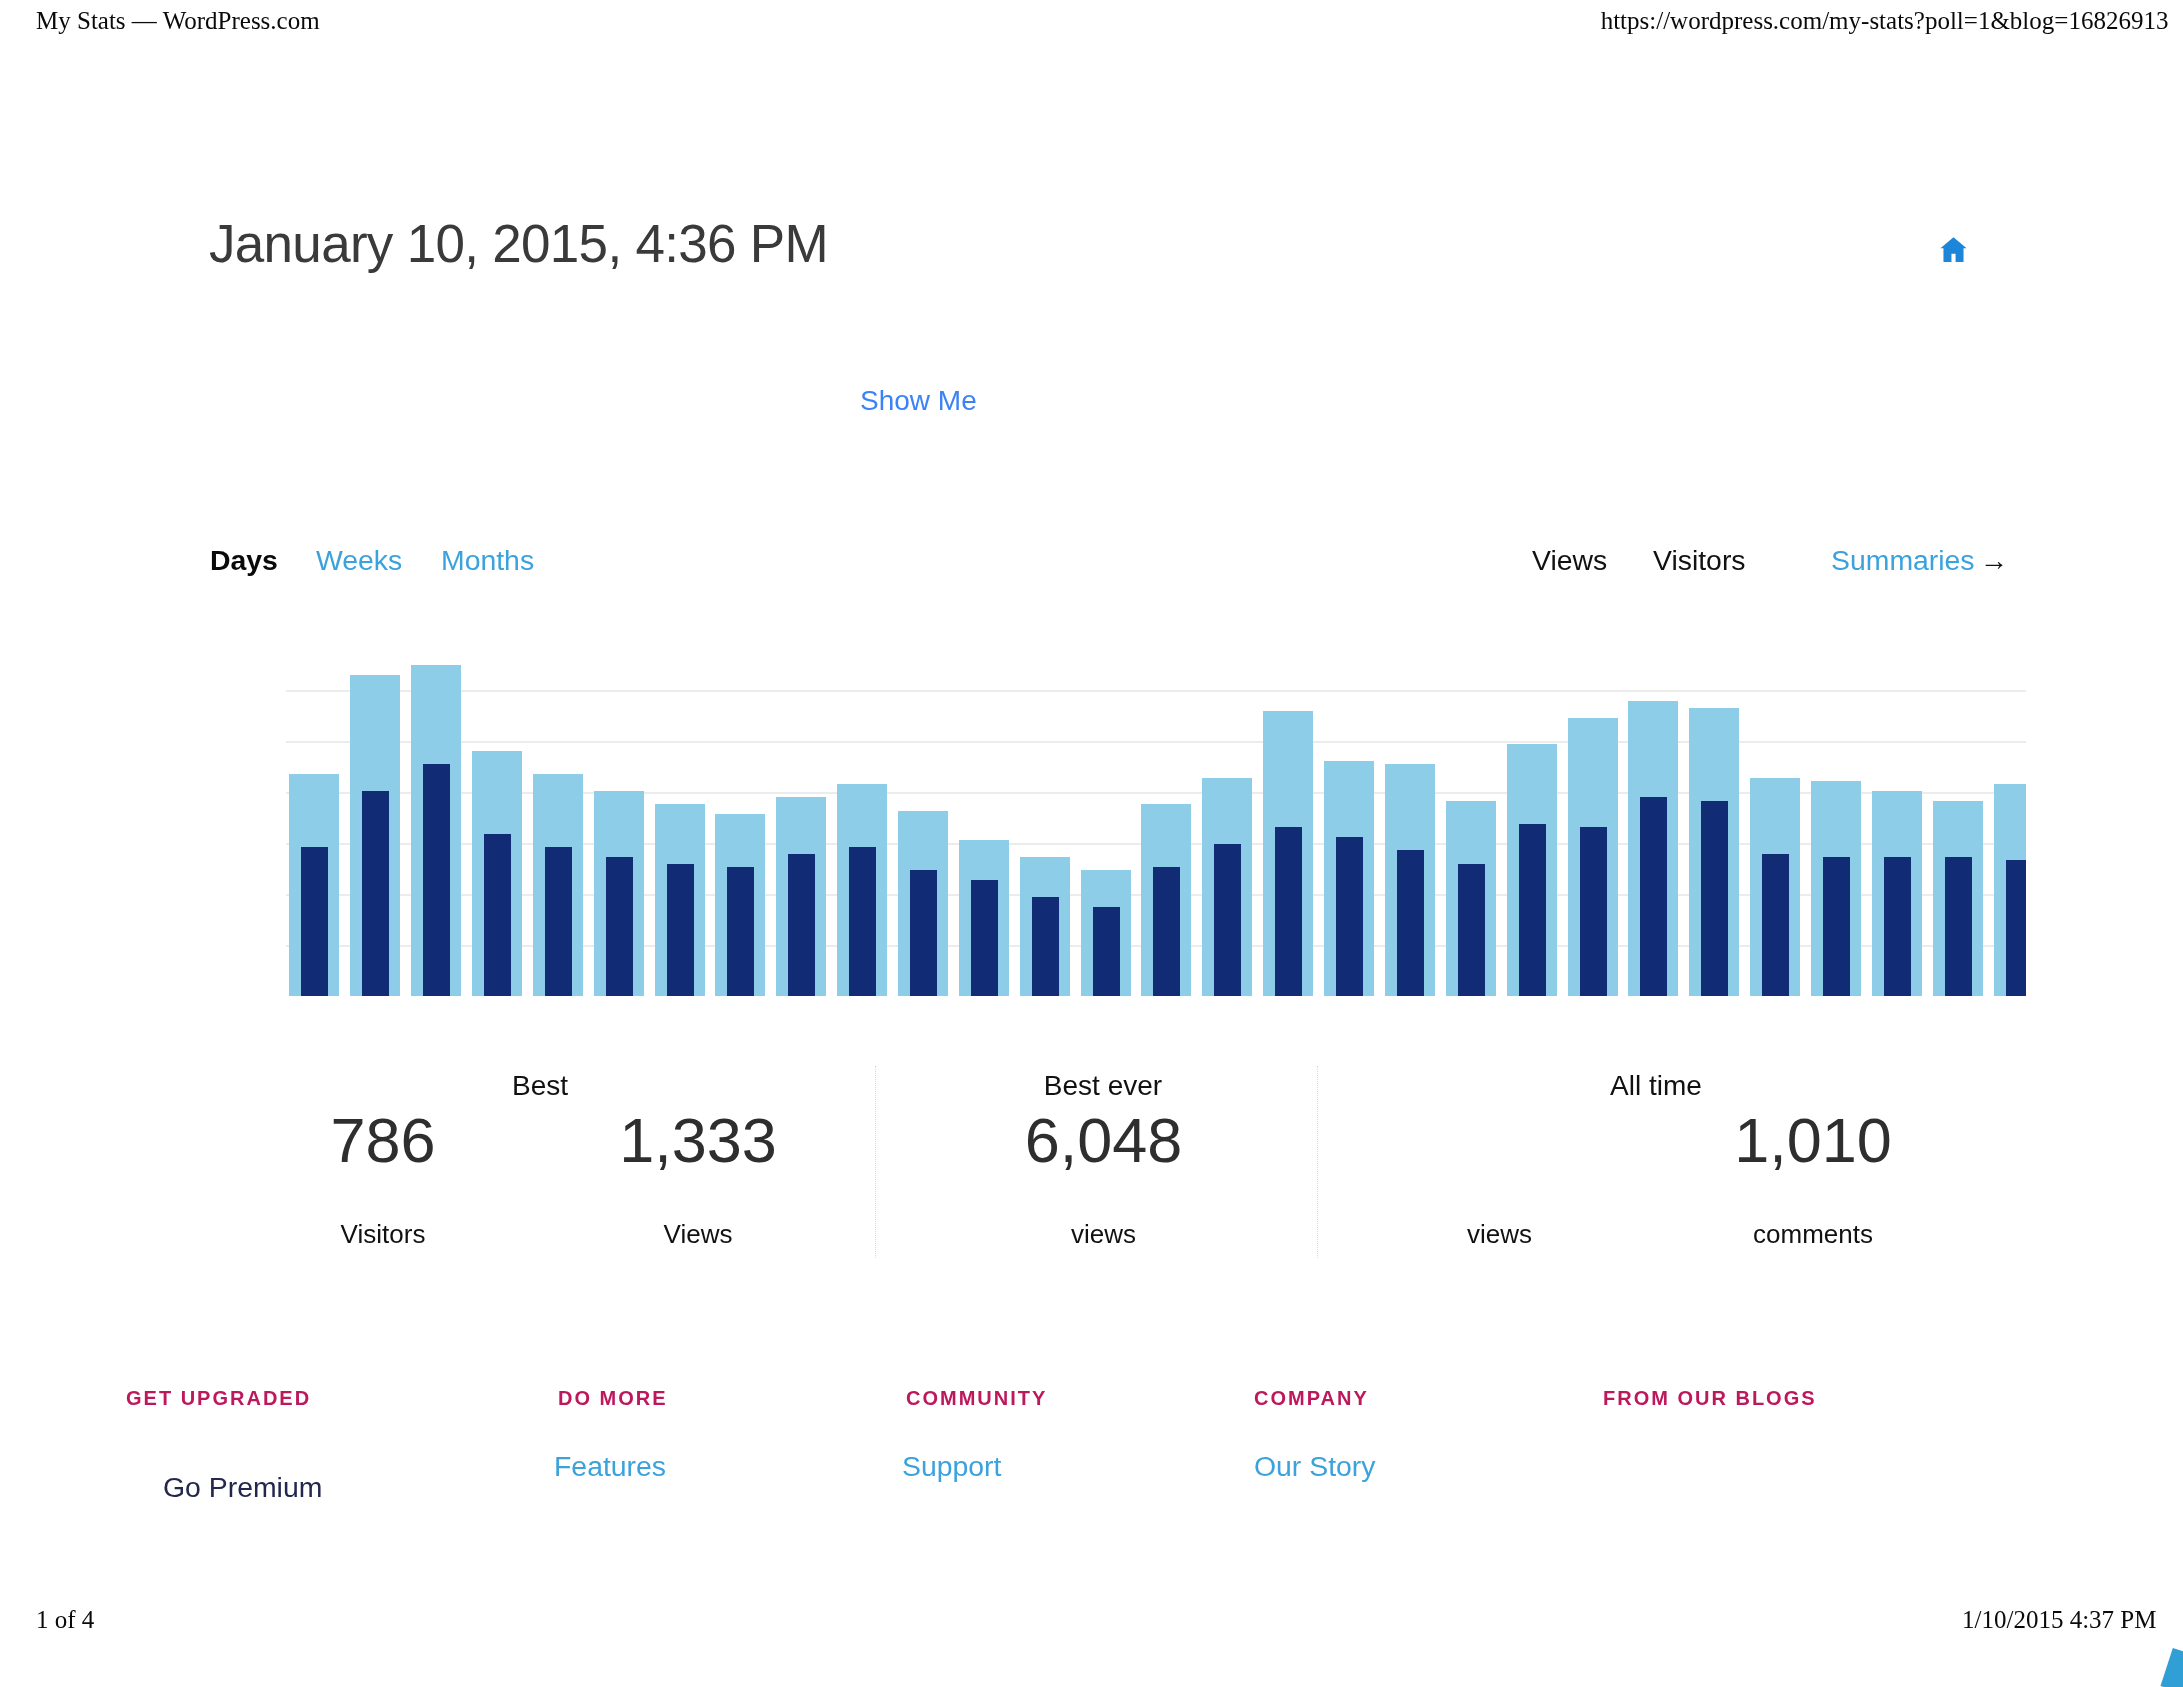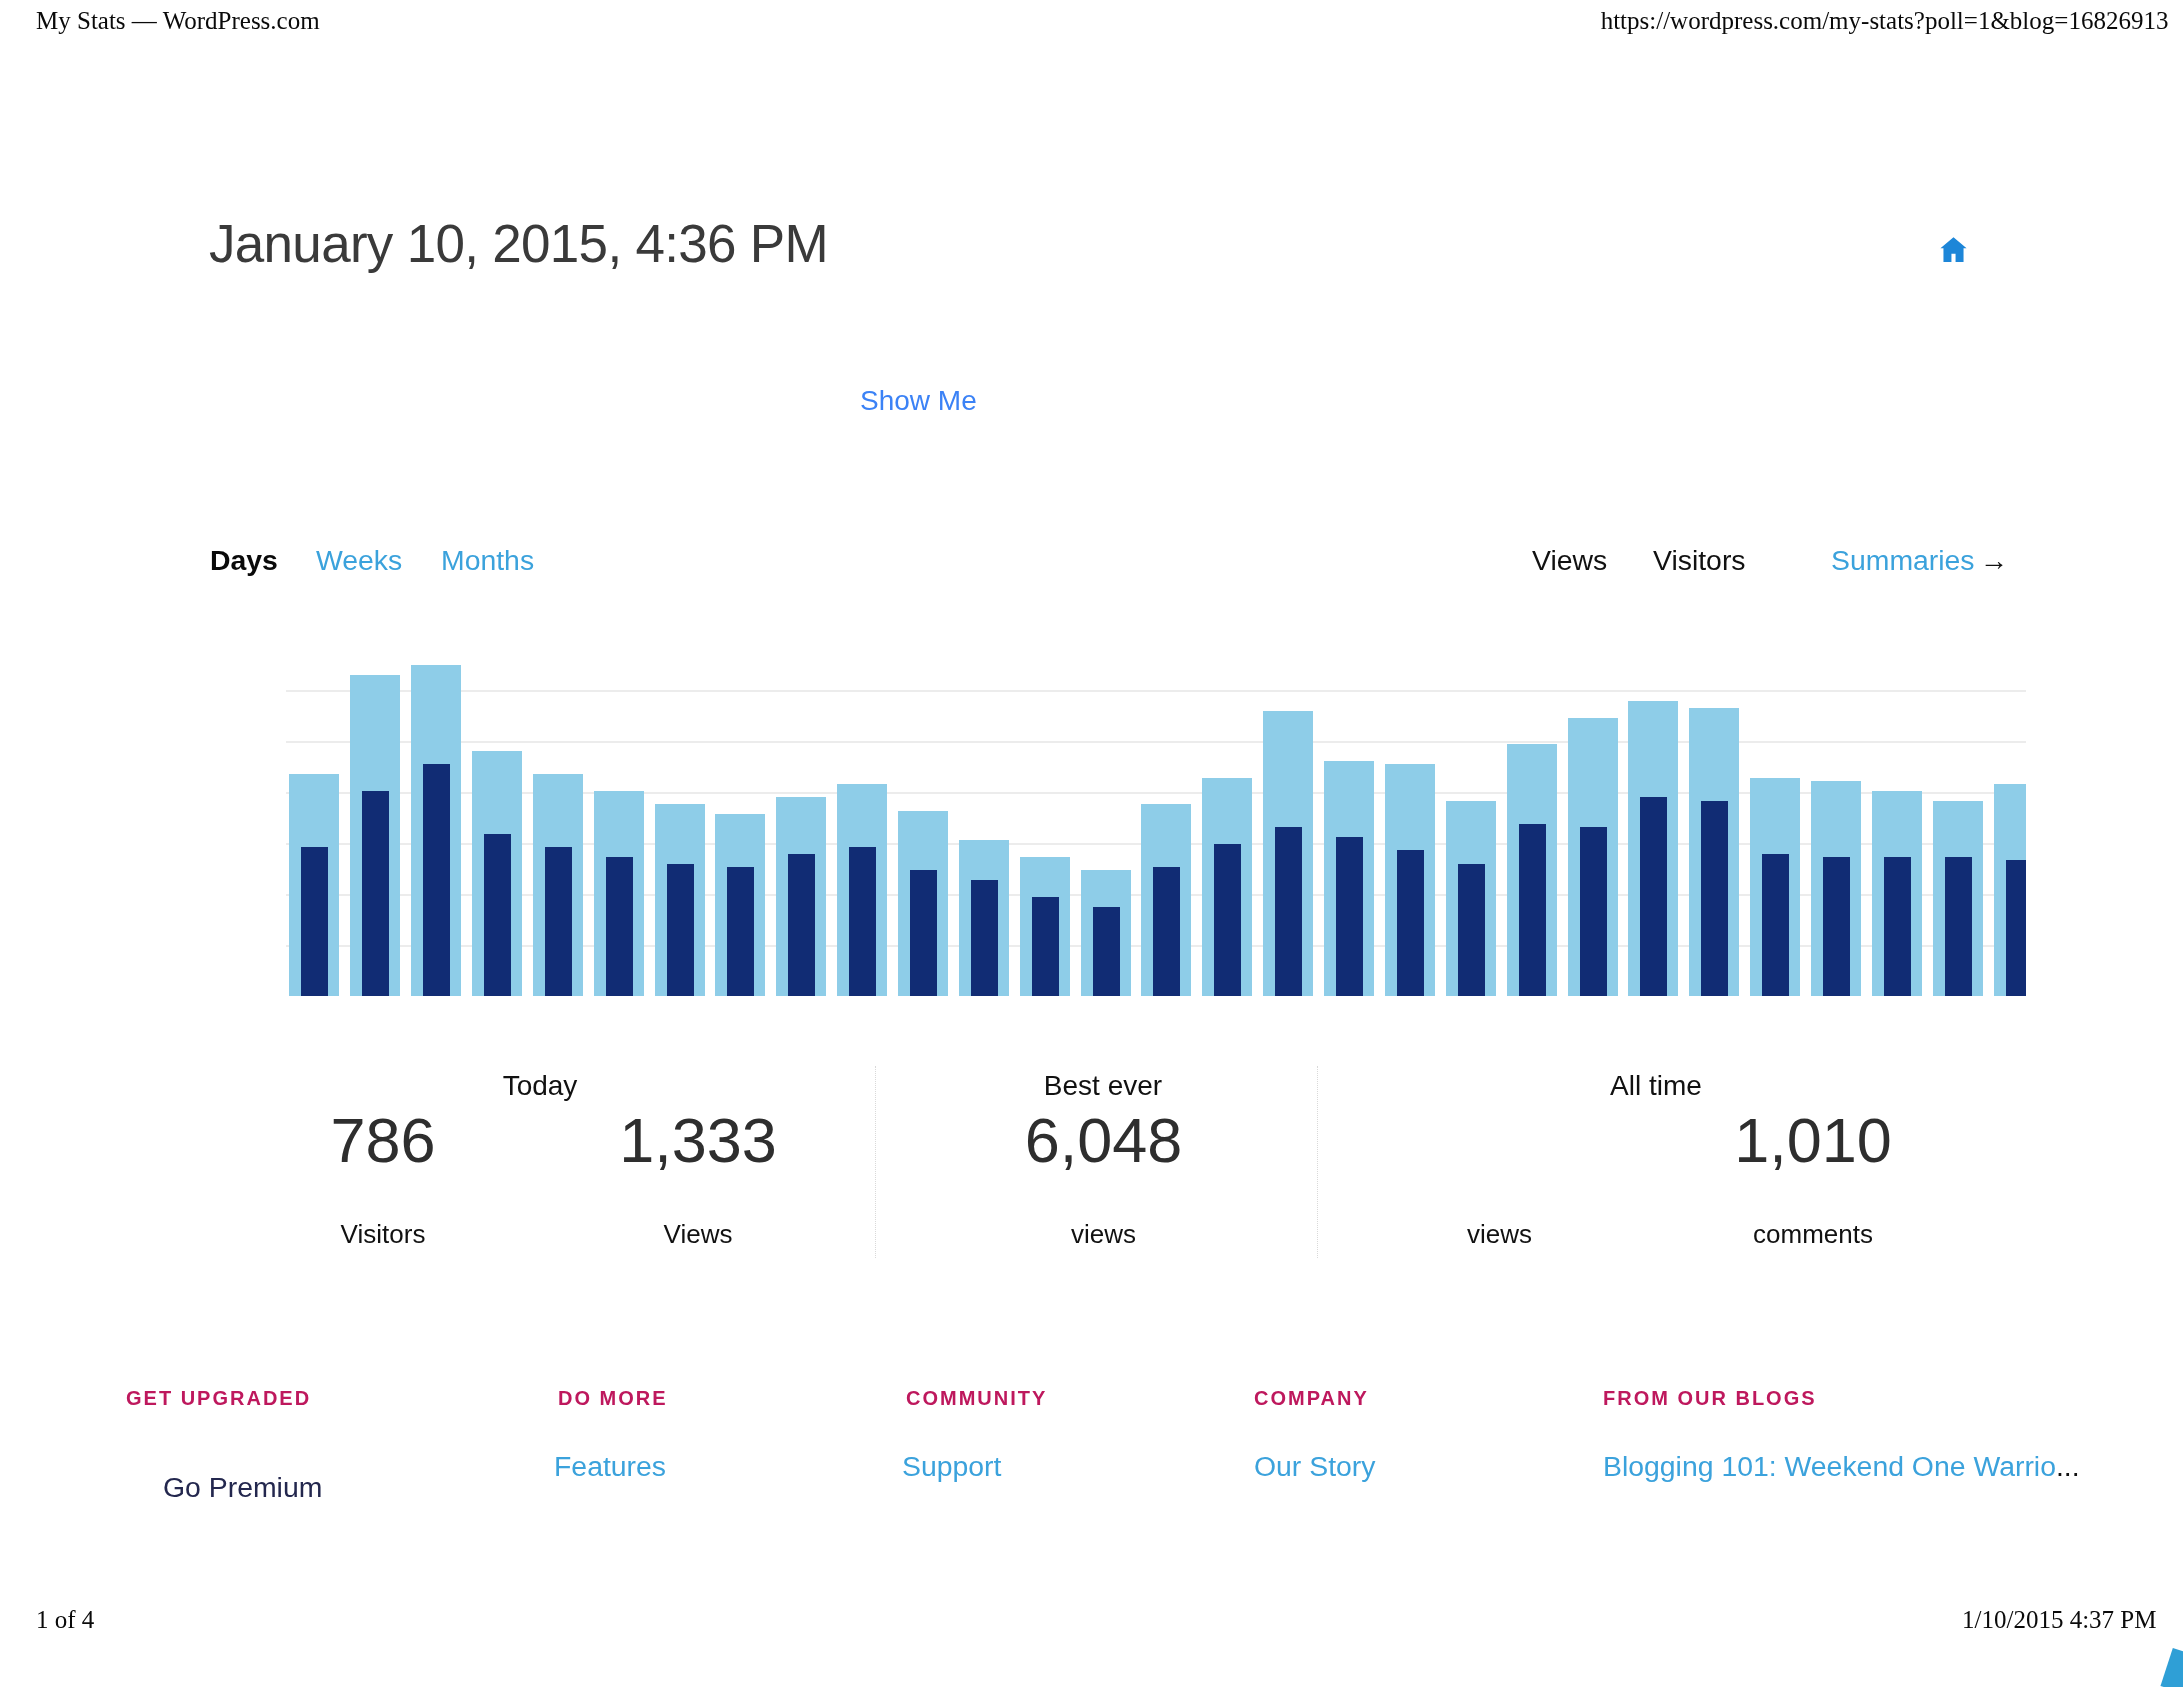--- a/index.html
+++ b/index.html
@@ -198,21 +198,21 @@
       <div class="bar" style="left: 1647px; width: 50px;">
         <div class="views" style="height: 59%; background: rgb(142, 205, 232);"></div>
         <div class="visitors" style="height: 42%; background: rgb(17, 44, 116);"></div>
       </div>
       <div class="bar" style="left: 1708px; width: 50px;">
         <div class="views" style="height: 64%; background: rgb(142, 205, 232);"></div>
         <div class="visitors" style="height: 41%; background: rgb(17, 44, 116);"></div>
       </div>
     </div>
 
-  <div class="stat-title" style="left:441px;">Today</div>
+  <div class="stat-title" style="left:441px;">Best</div>
   <div class="stat-title" style="left:1004px;">Best ever</div>
   <div class="stat-title" style="left:1557px;">All time</div>
 
   <div class="stat-value" style="left:284px;width:198px;">786</div>
   <div class="stat-value" style="left:599px;width:198px;">1,333</div>
   <div class="stat-value" style="left:971px;width:265px;">6,048</div>
   <div class="stat-value" style="left:1714px;width:198px;">1,010</div>
 
   <div class="stat-label" style="left:284px;width:198px;">Visitors</div>
   <div class="stat-label" style="left:599px;width:198px;">Views</div>
@@ -226,20 +226,19 @@
   <div class="fcol-heading" style="left:126px;">GET UPGRADED</div>
   <div class="fcol-heading" style="left:558px;">DO MORE</div>
   <div class="fcol-heading" style="left:906px;">COMMUNITY</div>
   <div class="fcol-heading" style="left:1254px;">COMPANY</div>
   <div class="fcol-heading" style="left:1603px;">FROM OUR BLOGS</div>
 
   <div class="fcol-link dark" style="left:163px;top:1471px;">Go Premium</div>
   <div class="fcol-link" style="left:554px;">Features</div>
   <div class="fcol-link" style="left:902px;">Support</div>
   <div class="fcol-link" style="left:1254px;">Our Story</div>
-  <div class="fcol-link" style="left:1603px;" id="blogs-link"><span>Blogging 101: Weekend One Warrio</span><span class="ellipsis">...</span></div>
 
   <div class="print-chrome" id="pf-left">1 of 4</div>
   <div class="print-chrome" id="pf-right">1/10/2015 4:37 PM</div>
 
   <div id="corner-sliver"></div>
 </div>
 
 
 </body></html>

